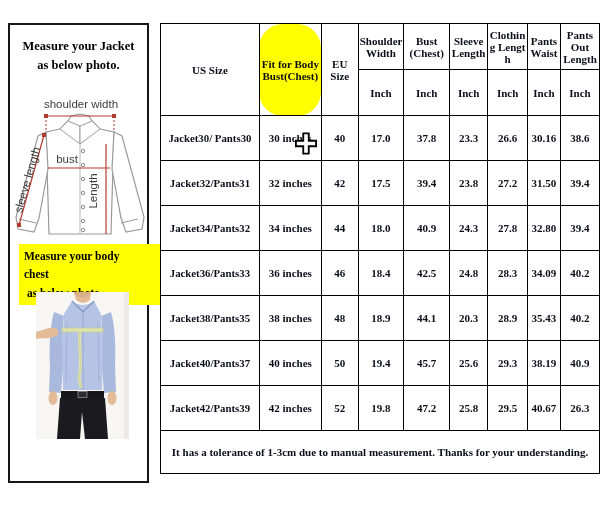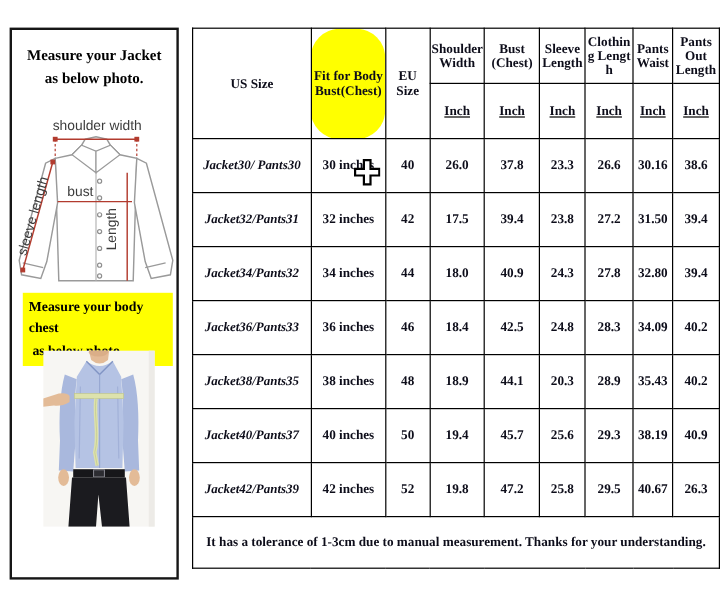--- a/index.html
+++ b/index.html
@@ -7,35 +7,35 @@
        font-family:"Liberation Serif",serif;overflow:hidden;}
 
   
   .left-panel{position:absolute;left:8px;top:23px;width:141px;height:460px;
     border:2px solid #161616;box-sizing:border-box;background:#fff;}
   .jacket-note{margin-top:12px;text-align:center;font-weight:bold;
     font-size:12.5px;line-height:1.55;color:#000;}
   .diagram{position:absolute;left:0;top:66px;width:137px;height:152px;}
   .chest-note{position:absolute;left:9px;top:219px;width:120px;
     background:#ffff00;font-weight:bold;font-size:11.5px;line-height:1.6;
-    padding:3px 0 3px 5px;color:#000;}
+    padding:3px 16px 3px 5px;color:#000;}
   .chest-note .l2{padding-left:3px;}
   .photo{position:absolute;left:26px;top:267px;width:93px;height:147px;}
 
   
   .size-table{position:absolute;left:160px;top:23px;border-collapse:collapse;
     table-layout:fixed;background:#fff;}
   .size-table th,.size-table td{border:1px solid #000;font-weight:bold;
     text-align:center;vertical-align:middle;font-size:11px;color:#0d0d1a;
     padding:0 1px;overflow:hidden;font-family:"Liberation Serif",serif;}
   .hl{background:#ffff00;border-radius:24px;}
   .h-name{height:46px;}
-  .h-inch{height:46px;text-decoration:underline;}
+  .h-inch{height:46px;}
   tr.data{height:45px;}
-  td.us{font-size:10.8px;font-style:italic;}
+  td.us{font-size:10.8px;}
   th.brk{word-break:break-all;}
   .footer-cell{font-size:12.8px;padding:3px 20px;line-height:1.5;height:42px;margin-left:36px;}
 
   
   .cursor{position:absolute;left:295px;top:132px;width:22px;height:23px;z-index:9;}
 
   svg text{font-family:"Liberation Sans",sans-serif;}
 </style>
 </head>
 <body>
@@ -156,21 +156,21 @@
     <th>Inch</th>
     <th>Inch</th>
     <th>Inch</th>
     <th>Inch</th>
   </tr>
 
   <tr class="data">
     <td class="us">Jacket30/ Pants30</td>
     <td>30 inches</td>
     <td>40</td>
-    <td>26.0</td>
+    <td>17.0</td>
     <td>37.8</td>
     <td>23.3</td>
     <td>26.6</td>
     <td>30.16</td>
     <td>38.6</td>
   </tr>
   <tr class="data">
     <td class="us">Jacket32/Pants31</td>
     <td>32 inches</td>
     <td>42</td>

